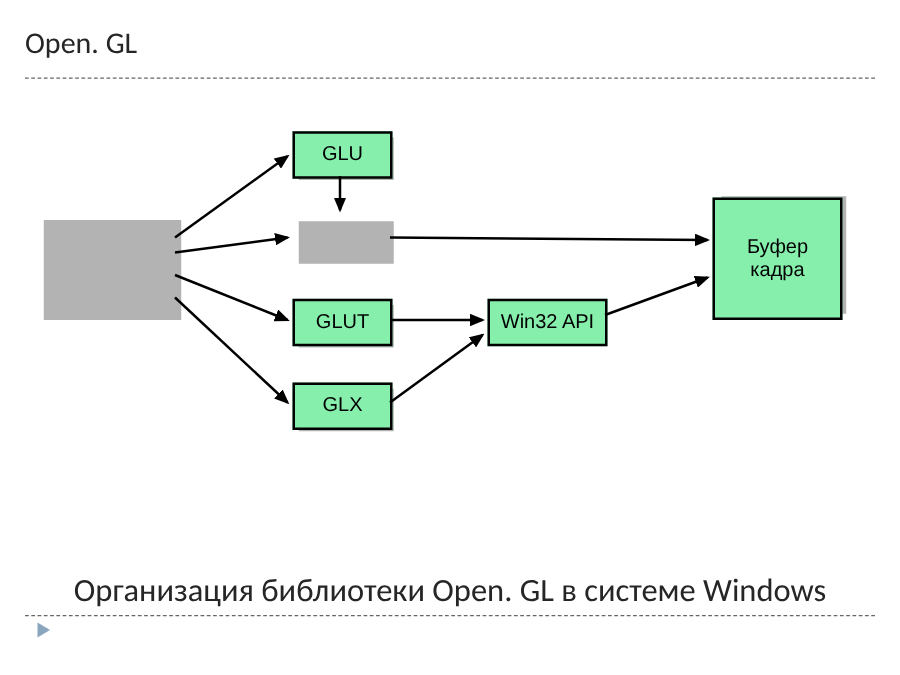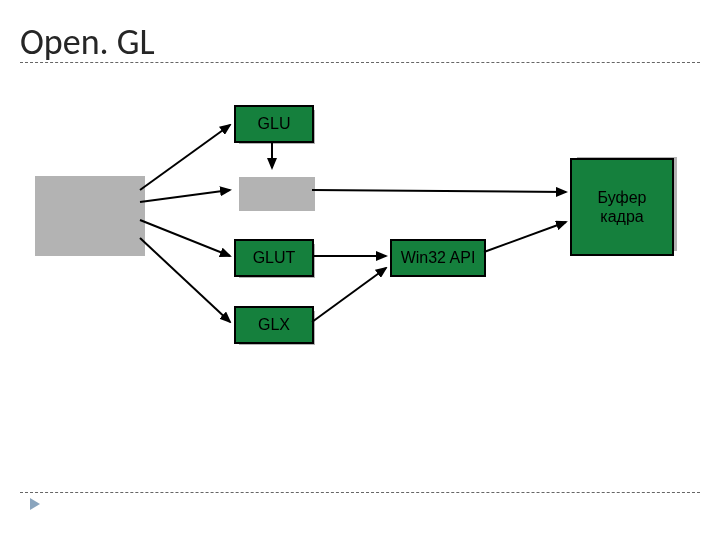--- a/index.html
+++ b/index.html
@@ -1,23 +1,23 @@
 <!DOCTYPE html>
 <html><head>
 <meta charset="utf-8">
 <style>
   html,body{margin:0;padding:0;width:720px;height:540px;background:#fff;font-family:Calibri,Arial,sans-serif;color:#000}
   .slide{position:relative;width:720px;height:540px}
-  .title{position:absolute;left:20px;top:20px;font-size:36px;color:#262626;font-weight:400}
+  .title{position:absolute;left:20px;top:20px;font-size:24px;color:#262626;font-weight:400}
   .title-rule{position:absolute;left:20px;top:62px;width:680px;height:0;border-top:1px dashed #666}
   .caption{position:absolute;left:0;width:720px;top:456px;text-align:center;font-size:26px;color:#262626}
   .caption-rule{position:absolute;left:20px;top:492px;width:680px;height:0;border-top:1px dashed #666}
   .bullet{position:absolute;left:30px;top:498px;width:0;height:0;border-top:6px solid transparent;border-bottom:6px solid transparent;border-left:10px solid #8aa5be}
   .diagram{position:absolute;left:0;top:70px;width:720px;height:380px}
-  .box{position:absolute;background:#15803d;border:2px solid #000;display:flex;align-items:center;justify-content:center;font-family:Arial,sans-serif;font-size:16px;text-align:center;line-height:1.2}
+  .box{position:absolute;background:#86efac;border:2px solid #000;display:flex;align-items:center;justify-content:center;font-family:Arial,sans-serif;font-size:16px;text-align:center;line-height:1.2}
   .shadow{position:absolute;background:#b3b3b3}
   svg{position:absolute;left:0;top:0;overflow:visible}
 </style>
 </head>
 <body>
 
 <div class="slide">
   <div class="title">Open. GL</div>
   <div class="title-rule"></div>
 
@@ -63,15 +63,16 @@
 
       <line x1="312" y1="186" x2="386" y2="186" stroke="#000" stroke-width="2" marker-end="url(#ah)"></line>
 
       <line x1="312" y1="252" x2="386" y2="198" stroke="#000" stroke-width="2" marker-end="url(#ah)"></line>
 
       <line x1="484" y1="182" x2="566" y2="152" stroke="#000" stroke-width="2" marker-end="url(#ah)"></line>
     </svg>
 
   </div>
 
+  <div class="caption">Организация библиотеки Open. GL в системе Windows</div>
   <div class="caption-rule"></div>
   <div class="bullet"></div>
 </div>
 
 </body></html>

